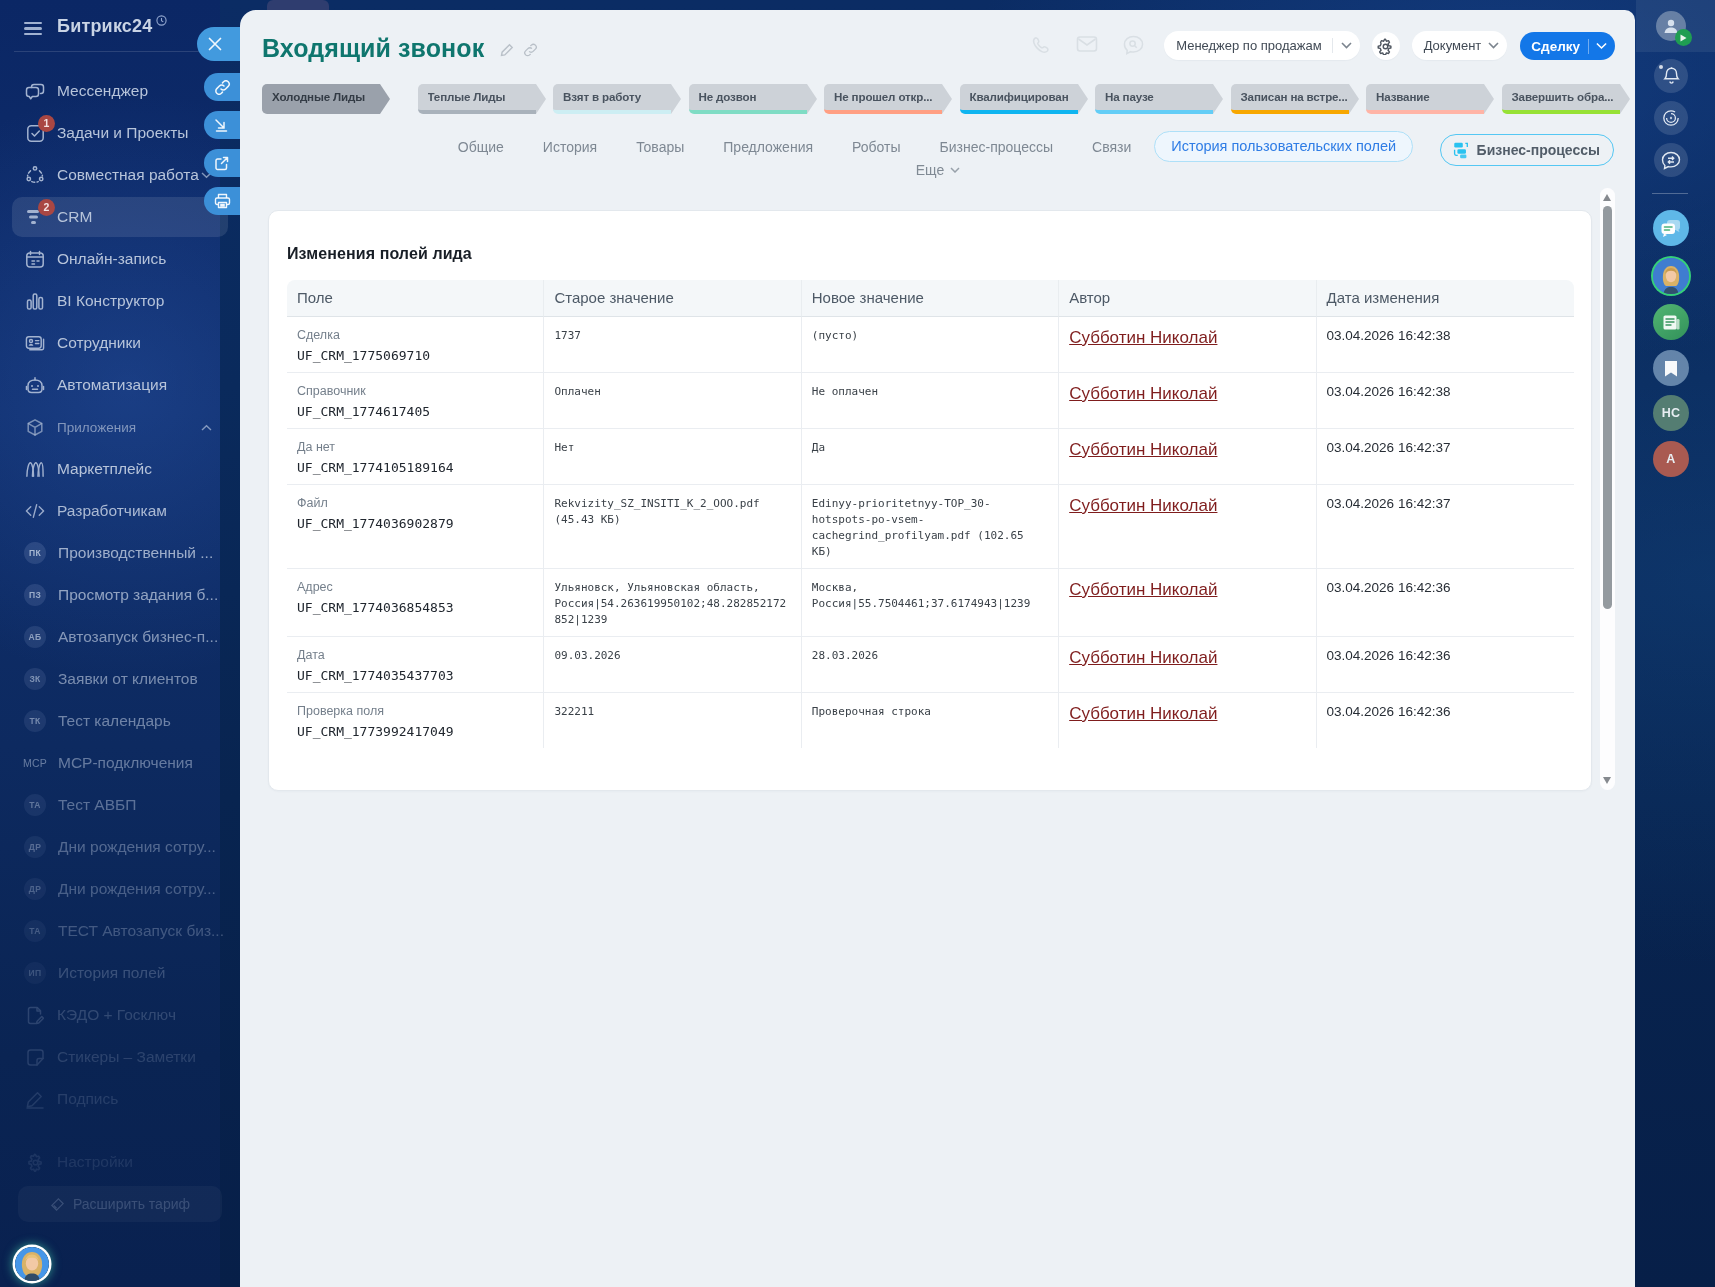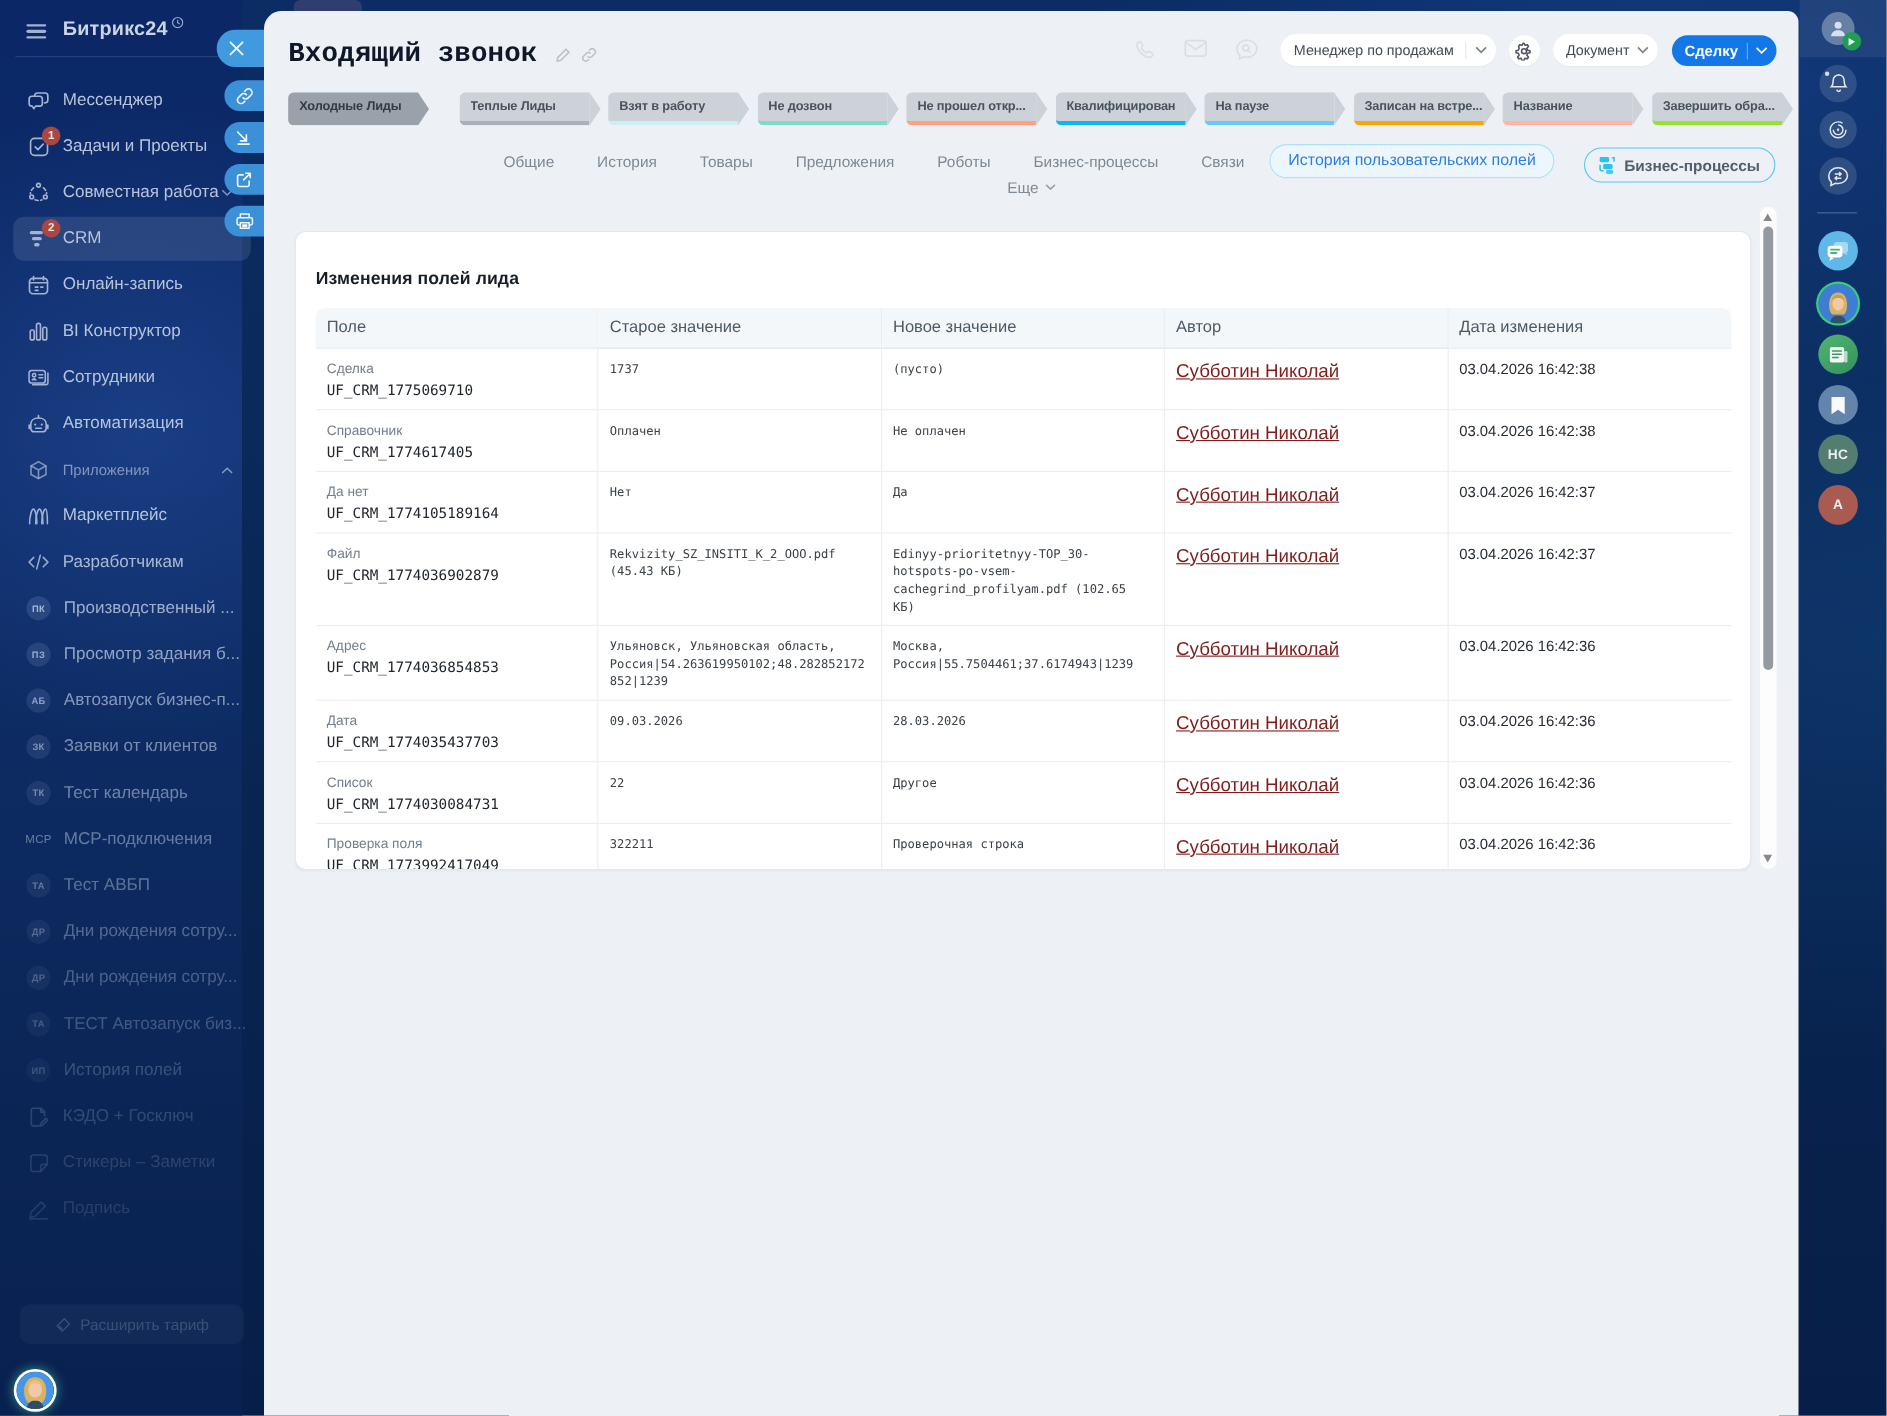--- a/index.html
+++ b/index.html
@@ -58,21 +58,21 @@
   .edge-btn { position:absolute; background:#3c90d8; color:#eaf3fb; display:flex; align-items:center; z-index:2;
     border-radius:17px 0 0 17px; cursor:pointer; }
   .edge-btn svg { margin-left:10px; }
 
   
   #card { position:absolute; left:240px; top:10px; width:1395px; height:1277px;
     background:#edf1f5; border-radius:16px 10px 0 0; z-index:3; }
   .bg-tab { position:absolute; left:267px; top:0; width:62px; height:10px; border-radius:6px 6px 0 0; background:#2f3d6f; z-index:0; }
 
   .title-row { position:absolute; left:22px; right:20px; top:20px; height:38px; display:flex; align-items:flex-start; }
-  .page-title { margin-top:4px; font-size:25px; font-weight:700; color:#0f172a; letter-spacing:.1px;font-family:Liberation Mono, monospace; }
+  .page-title { margin-top:4px; font-size:25px; font-weight:700; color:#0f766e; letter-spacing:.1px; }
   .title-ico { margin-top:13px; margin-left:16px; color:#b9c0c8; cursor:pointer; }
   .title-ico + .title-ico { margin-left:9px; }
   .title-spacer { flex:1; }
   .hdr-dis-ico { color:#d9dfe4; margin-top:5px; margin-right:25px; cursor:default; }
   .pill-dd { margin-top:1px; height:29px; background:#fff; border-radius:15px; display:flex; align-items:center; padding:0 8px 0 12px;
     color:#414a55; font-size:13px; cursor:pointer; box-shadow:0 1px 1px rgba(50,70,100,.04); }
   .pill-dd .dd-sep { width:1px; height:15px; background:#e4e8ec; margin:0 8px 0 10px; }
   .pill-dd .chev { color:#7b848e; }
   .gear-btn { margin-top:2px; width:28px; height:28px; background:#fff; border-radius:14px; display:flex; align-items:center; justify-content:center;
     color:#4d545e; margin-left:12px; margin-right:12px; cursor:pointer; box-shadow:0 1px 1px rgba(50,70,100,.04); }
@@ -343,20 +343,29 @@
       <div class="nav-item">
     <span class="nav-ico">
           <svg width="20" height="19" viewBox="0 0 20 19" fill="none" stroke="currentColor" stroke-width="1.5" stroke-linecap="round" stroke-linejoin="round">
             <path d="M12.5 2.8l3.7 3.7L7 15.7l-4.6 1 .9-4.7z"></path>
             <path d="M2 18h16"></path>
           </svg>
         </span>
     <span class="nav-label">Подпись</span>
   </div>
       <div class="nav-gap"></div>
+      <div class="nav-item">
+    <span class="nav-ico">
+          <svg width="19" height="19" viewBox="0 0 18 18" fill="none" stroke="currentColor" stroke-width="1.5" stroke-linecap="round" stroke-linejoin="round">
+            <circle cx="9" cy="9" r="2.2"></circle>
+            <path d="M9 1.6l.9 1.9 2.1-.5.9 1.6-1.4 1.6.7 1.9 2.1.4v1.8l-2.1.4-.7 1.9 1.4 1.6-.9 1.6-2.1-.5-.9 1.9H8.1l-.9-1.9-2.1.5-.9-1.6 1.4-1.6-.7-1.9-2.1-.4V8.1l2.1-.4.7-1.9-1.4-1.6.9-1.6 2.1.5.9-1.9z"></path>
+          </svg>
+        </span>
+    <span class="nav-label">Настройки</span>
+  </div>
     </nav>
   <div class="upgrade-btn">
     <svg width="15" height="15" viewBox="0 0 16 16" fill="none" stroke="rgba(200,214,236,.22)" stroke-width="1.3">
         <path d="M9 2l5 5-7 7-5-5z"></path>
         <path d="M4 9l3 3"></path>
       </svg>
     <span>Расширить тариф</span>
   </div>
   <div class="help-avatar">
     <svg width="34" height="34" viewBox="0 0 34 34">
@@ -601,30 +610,20 @@
       <div class="f-label">Дата</div>
       <div class="f-code">UF_CRM_1774035437703</div>
     </td>
     <td class="cell-val cell-old">09.03.2026</td>
     <td class="cell-val cell-new">28.03.2026</td>
     <td class="cell-author"><a>Субботин Николай</a></td>
     <td class="cell-date">03.04.2026 16:42:36</td>
   </tr>
             <tr>
     <td class="cell-field">
-      <div class="f-label">Список</div>
-      <div class="f-code">UF_CRM_1774030084731</div>
-    </td>
-    <td class="cell-val cell-old">22</td>
-    <td class="cell-val cell-new">Другое</td>
-    <td class="cell-author"><a>Субботин Николай</a></td>
-    <td class="cell-date">03.04.2026 16:42:36</td>
-  </tr>
-            <tr>
-    <td class="cell-field">
       <div class="f-label">Проверка поля</div>
       <div class="f-code">UF_CRM_1773992417049</div>
     </td>
     <td class="cell-val cell-old">322211</td>
     <td class="cell-val cell-new">Проверочная строка</td>
     <td class="cell-author"><a>Субботин Николай</a></td>
     <td class="cell-date">03.04.2026 16:42:36</td>
   </tr>
           </tbody>
       </table>

